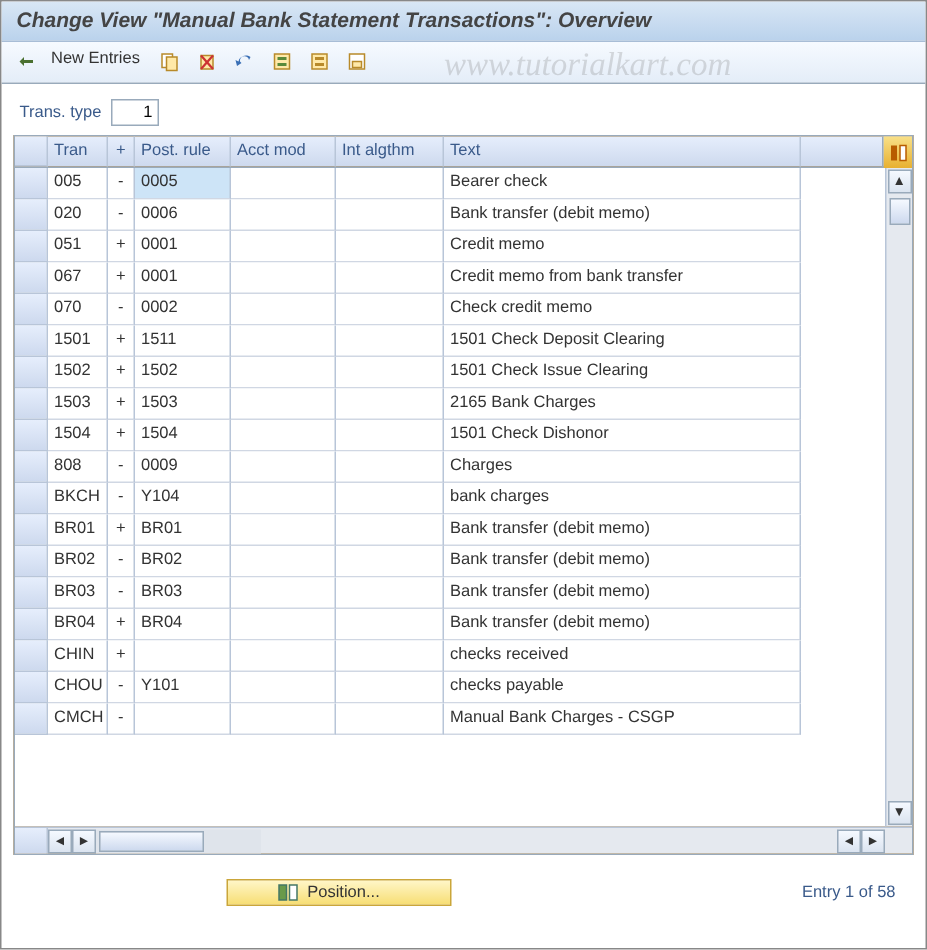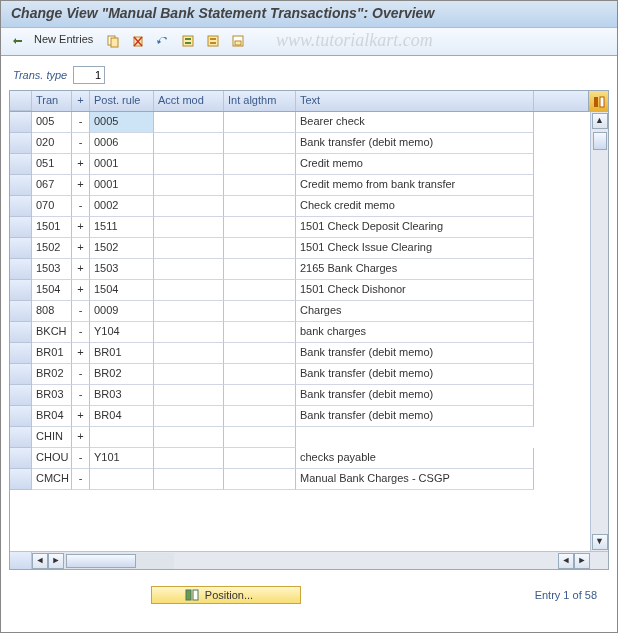--- a/index.html
+++ b/index.html
@@ -42,33 +42,33 @@
   }
   .new-entries {
     font-size: 11px;
     padding: 2px 6px 2px 2px;
     display: flex; align-items:center;
     cursor:pointer;
     color:#333;
   }
   .watermark {
     position: absolute;
-    top: 30px; left: 276px;
+    top: 30px; left: 296px;
     color: rgba(120,120,120,0.25);
-    font-size: 18px;
+    font-size: 22px;
     font-family: Georgia, serif;
     font-style: italic;
     pointer-events:none;
     user-select:none;
   }
   .fld-row {
     padding: 10px 12px 6px 12px;
     display:flex; align-items:center; gap:6px;
   }
-  .fld-label { color:#3a5a8a;font-style:italic; }
+  .fld-label { color:#3a5a8a; }
   .fld-input {
     width: 32px; height:18px;
     border:1px solid #9ab;
     background:#fff;
     text-align:right;
     padding:1px 3px;
     font-size:11px;
   }
   .table-wrap {
     margin: 0 8px;
@@ -371,20 +371,21 @@
           <div class="cell c-int"></div>
           <div class="cell c-text">Bank transfer (debit memo)</div>
         </div>
         <div class="table-row">
           <div class="cell rowhdr"></div>
           <div class="cell c-tran">CHIN</div>
           <div class="cell c-pm">+</div>
           <div class="cell c-post"></div>
           <div class="cell c-acct"></div>
           <div class="cell c-int"></div>
+          <div class="cell c-text">checks received</div>
         </div>
         <div class="table-row">
           <div class="cell rowhdr"></div>
           <div class="cell c-tran">CHOU</div>
           <div class="cell c-pm">-</div>
           <div class="cell c-post">Y101</div>
           <div class="cell c-acct"></div>
           <div class="cell c-int"></div>
           <div class="cell c-text">checks payable</div>
         </div>

